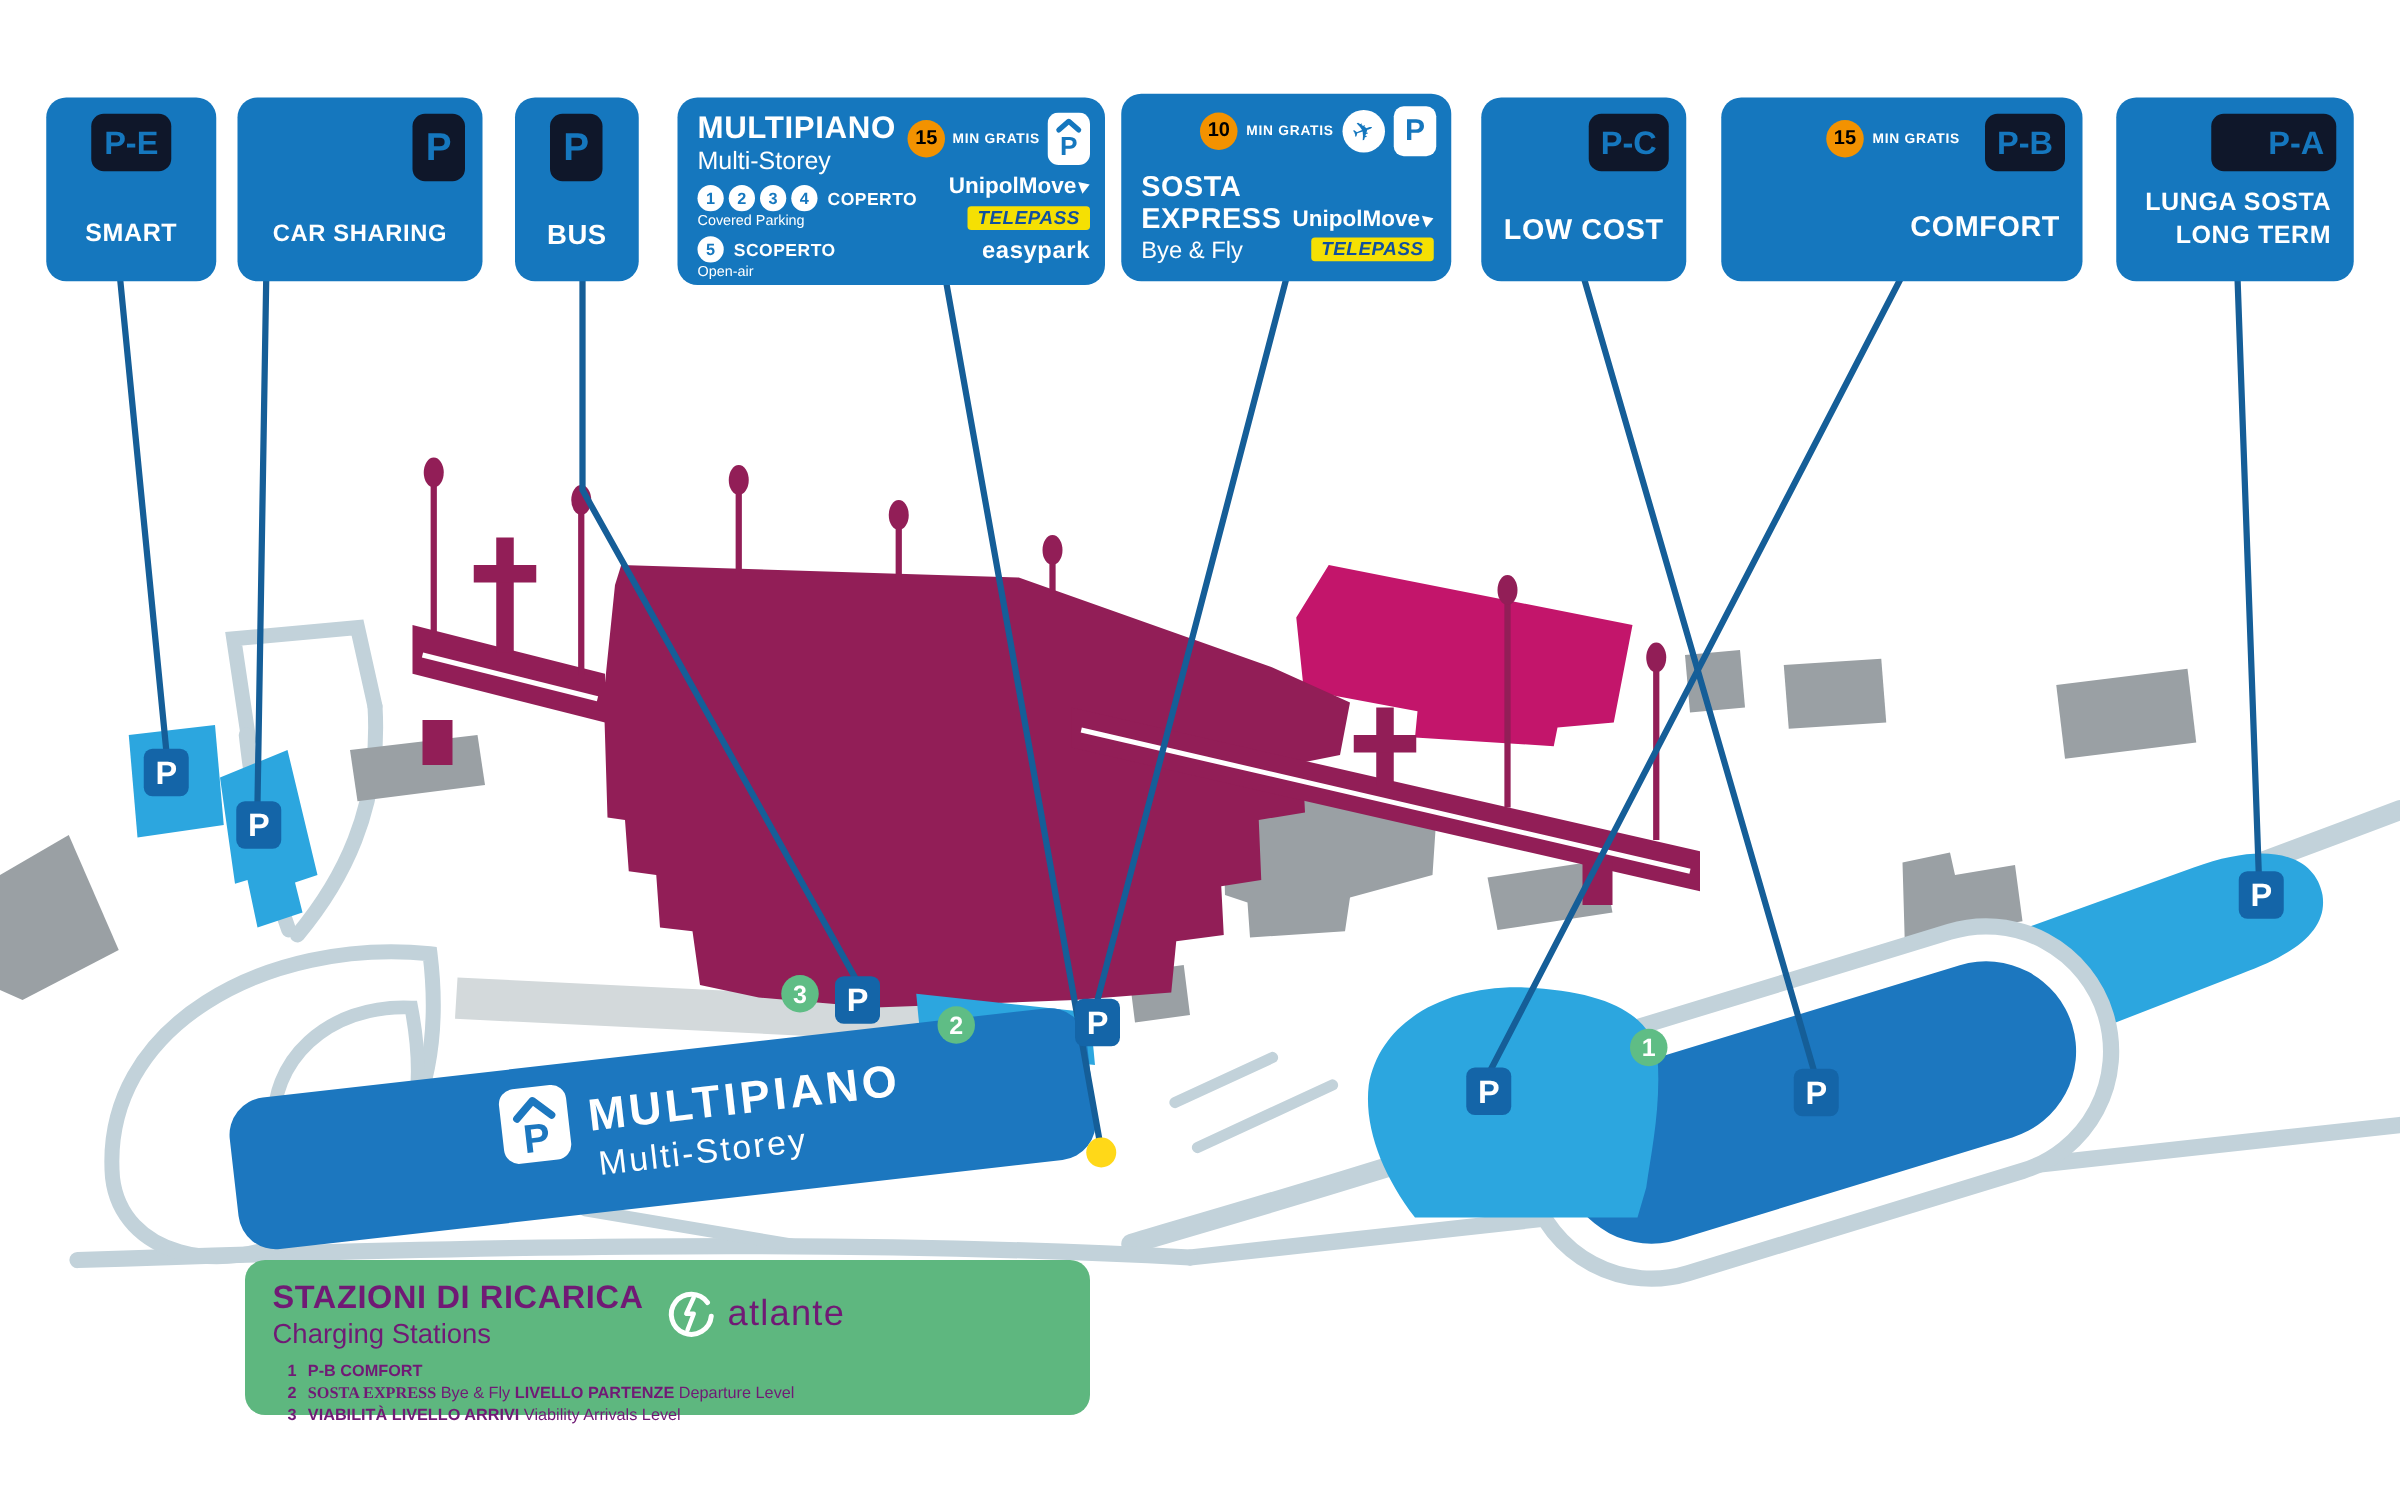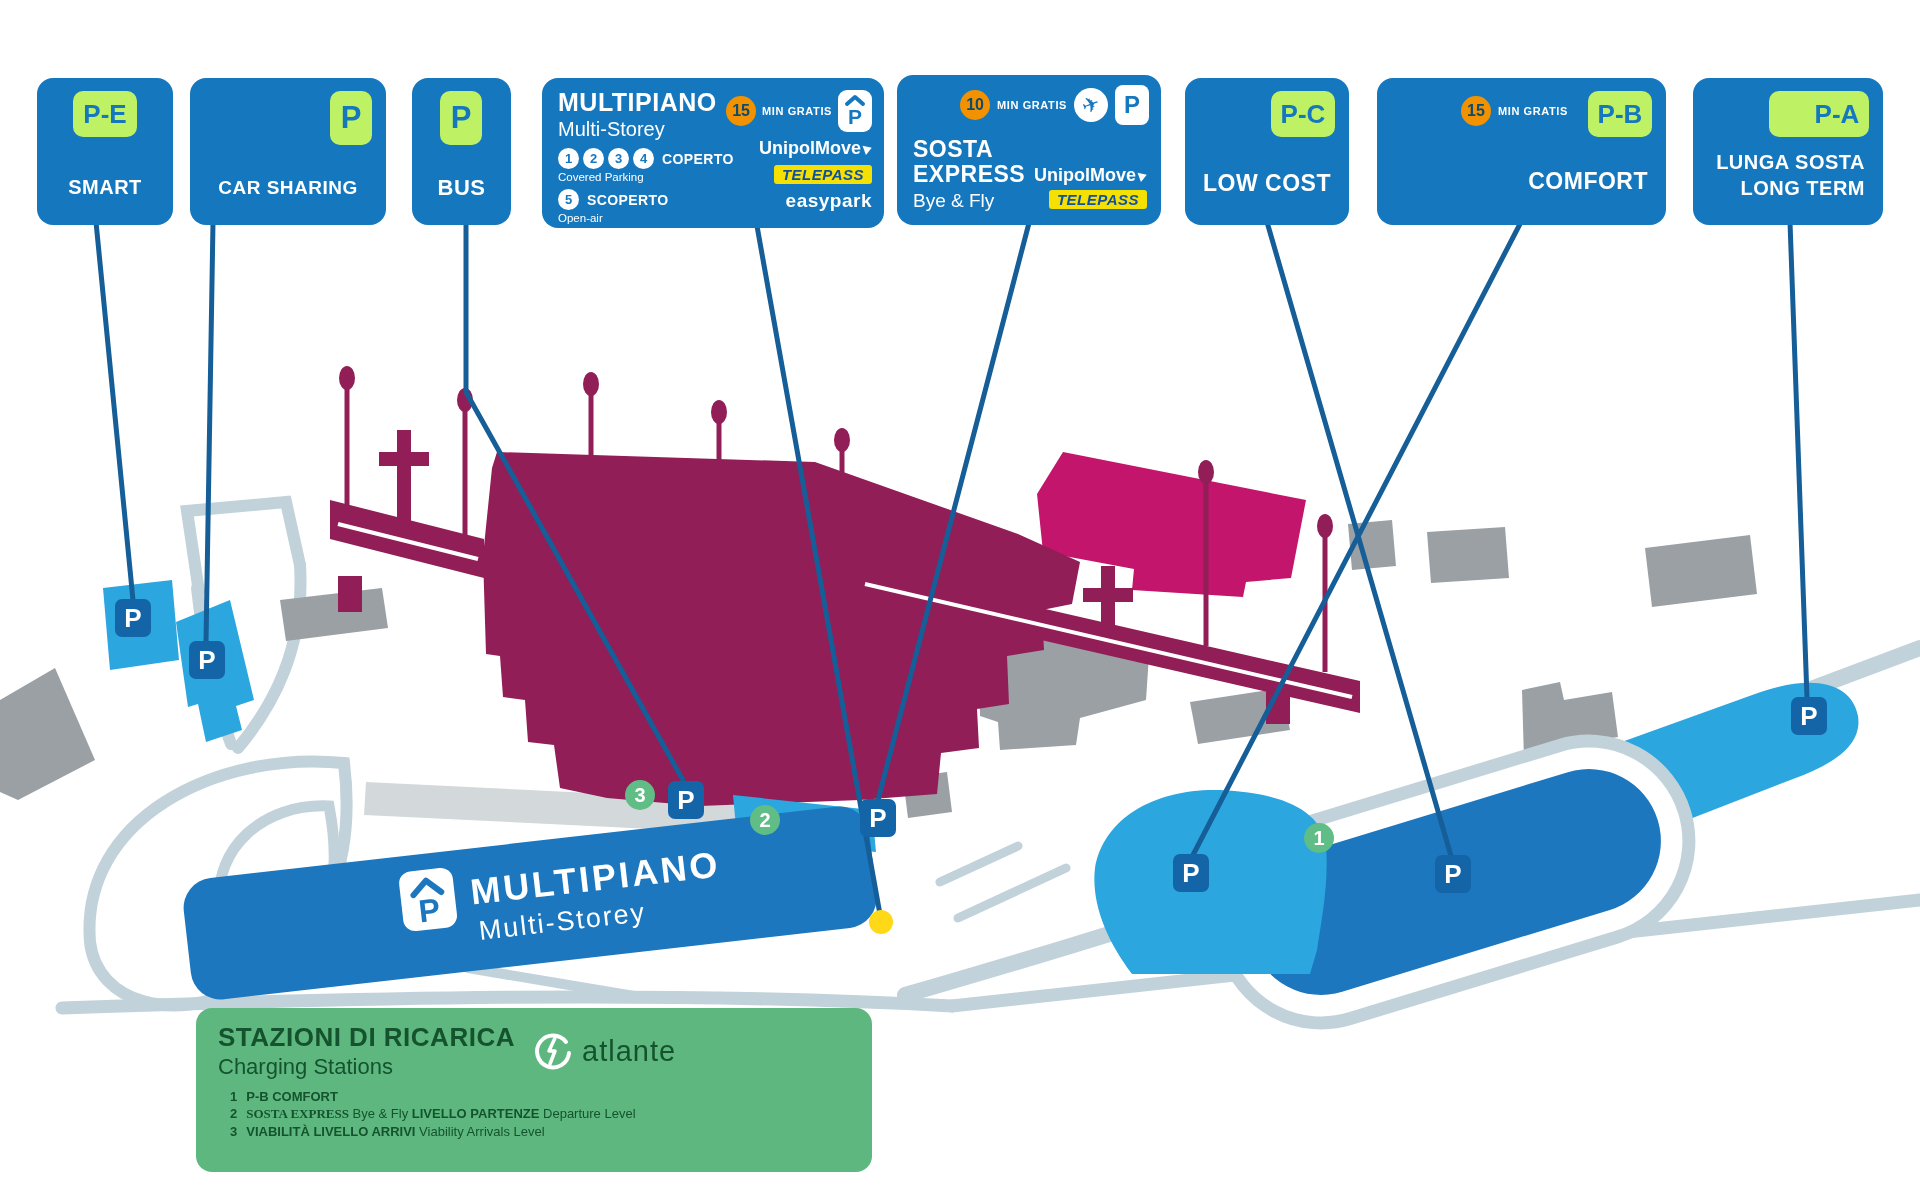--- a/index.html
+++ b/index.html
@@ -23,27 +23,27 @@
   .mk-t{fill:#fff;font-weight:800;font-size:26px;text-anchor:middle;}
   .gc{fill:var(--marker-green);}
   .gc-t{fill:#fff;font-weight:800;font-size:20px;text-anchor:middle;}
   .banner-title{fill:#fff;font-weight:800;font-size:36px;letter-spacing:3px;}
   .banner-sub{fill:#fff;font-weight:400;font-size:27px;letter-spacing:2px;}
   .proof-p{fill:var(--primary-lot);font-weight:800;font-size:32px;text-anchor:middle;}
 
   
   .sign{position:absolute;background:var(--sign-blue);border-radius:16px;color:#fff;
         box-sizing:border-box;}
-  .badge{position:absolute;background:#bef264;color:var(--sign-blue);font-weight:800;
+  .badge{position:absolute;background:#0f172a;color:var(--sign-blue);font-weight:800;
          display:flex;align-items:center;justify-content:center;border-radius:10px;}
   .badge.wide{width:64px;height:46px;font-size:26px;}
   .badge.tall{width:42px;height:54px;font-size:31px;}
   .sign-label{position:absolute;left:0;right:0;text-align:center;font-weight:800;
               letter-spacing:.5px;}
-  .orange-c{background:var(--orange);color:#0c4a6e;border-radius:50%;display:flex;
+  .orange-c{background:var(--orange);color:#000000;border-radius:50%;display:flex;
             align-items:center;justify-content:center;font-weight:800;}
   .min-gratis{font-size:11px;font-weight:800;letter-spacing:.6px;white-space:nowrap;}
   .tele{display:inline-block;background:var(--telepass-yellow);color:var(--telepass-blue);
         font-style:italic;font-weight:800;font-size:15px;padding:1px 8px;border-radius:3px;
         letter-spacing:.5px;}
   .unipol{font-weight:700;font-size:18px;white-space:nowrap;display:inline-flex;align-items:center;gap:3px;}
   .unipol .arrow{width:0;height:0;border-left:8px solid #fff;border-top:5px solid transparent;
                  border-bottom:5px solid transparent;transform:rotate(-20deg);display:inline-block;}
   .easy{font-weight:700;font-size:19px;letter-spacing:.5px;}
   .circle-num{width:21px;height:21px;border-radius:50%;background:#fff;color:var(--sign-blue);
@@ -71,22 +71,22 @@
   .se-title{font-weight:800;font-size:23px;letter-spacing:.5px;}
   .se-sub{font-weight:400;font-size:19px;margin-top:3px;}
   .se-right{position:absolute;right:14px;top:90px;text-align:right;display:flex;
             flex-direction:column;align-items:flex-end;gap:4px;}
 
   .cm-row{position:absolute;left:84px;top:18px;display:flex;align-items:center;gap:7px;}
   .lt-label{position:absolute;right:18px;bottom:24px;text-align:right;font-weight:800;
             font-size:20px;line-height:1.3;letter-spacing:.5px;}
 
   
-  .legend{position:absolute;left:196px;top:1008px;width:676px;height:164px;box-sizing:border-box;
-          background:var(--legend-green);border-radius:16px;color:#14532d;padding:14px 22px;}
+  .legend{position:absolute;left:196px;top:1008px;width:676px;height:124px;box-sizing:border-box;
+          background:var(--legend-green);border-radius:16px;color:#701a75;padding:14px 22px;}
   .legend-title{font-weight:800;font-size:26px;letter-spacing:.5px;}
   .legend-sub{font-weight:400;font-size:22px;margin-top:1px;}
   .brand{position:absolute;left:336px;top:22px;display:flex;align-items:center;gap:8px;}
   .brand-name{font-size:29px;font-weight:400;letter-spacing:1px;}
   .legend-items{margin-top:8px;font-size:13px;line-height:1.33;margin-left:12px;}
   .legend-items .num{font-weight:800;margin-right:9px;}
 </style>
 </head>
 <body>
 

